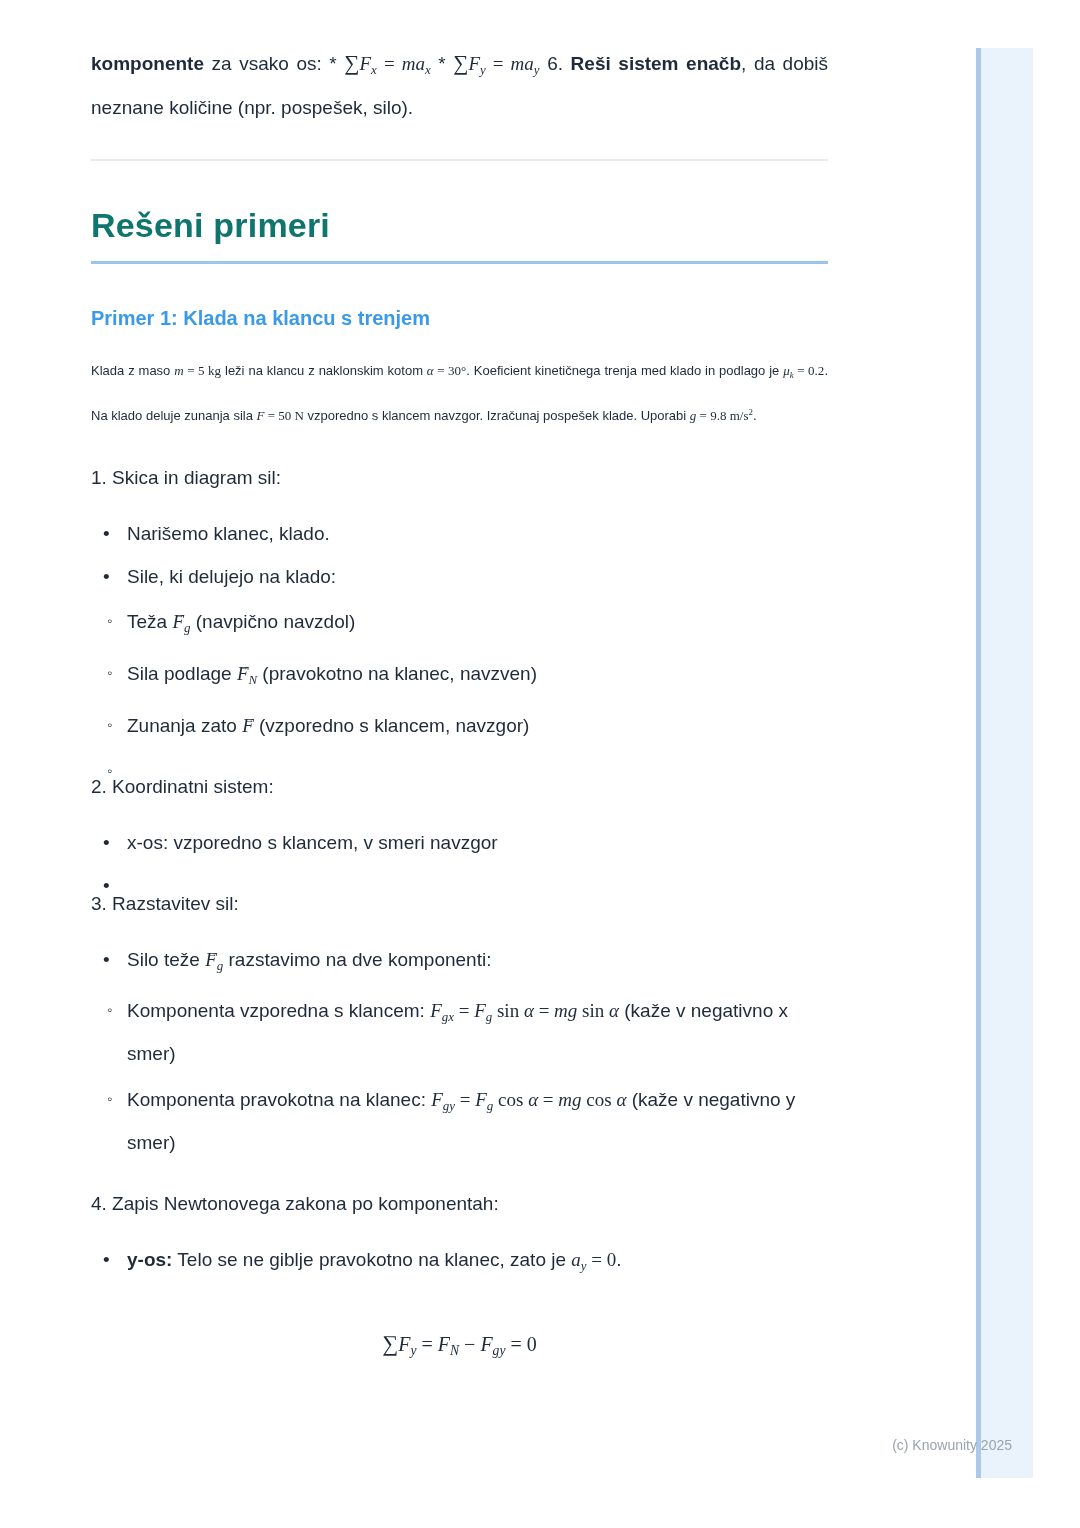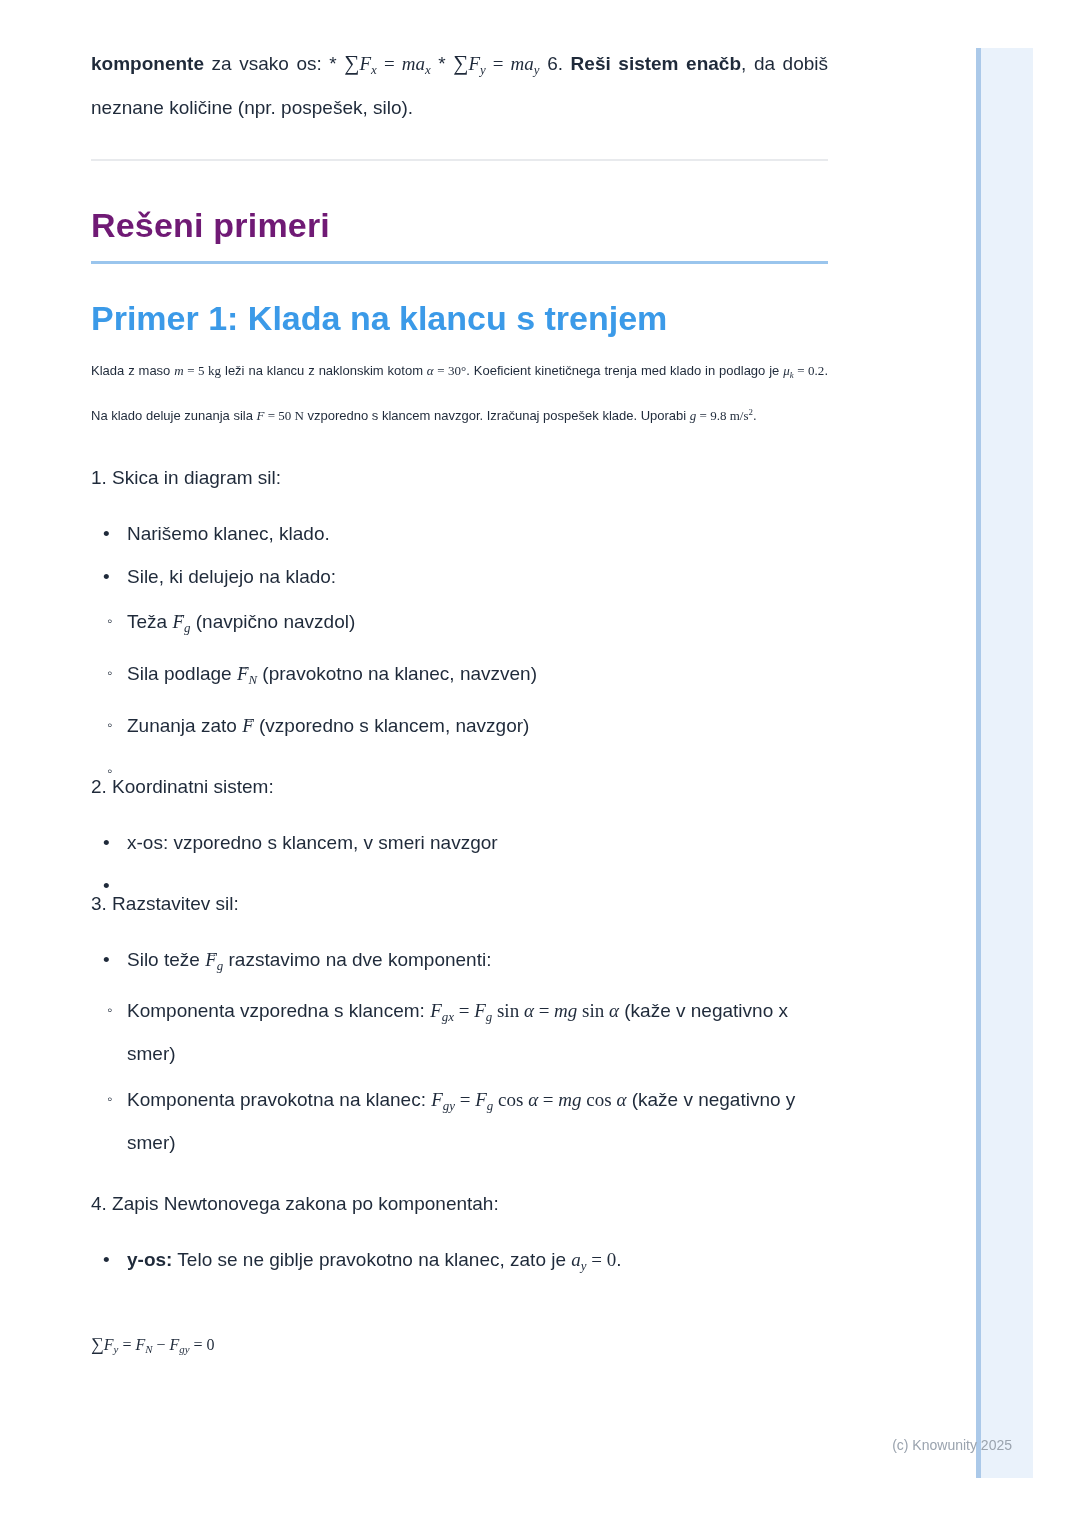--- a/index.html
+++ b/index.html
@@ -7,37 +7,37 @@
     width:1080px;height:1528px;position:relative;background:#ffffff;
     font-family:"Liberation Sans","DejaVu Sans",sans-serif;
     color:#1f2a3a;overflow:hidden;
   }
   .content{position:absolute;left:91px;top:0;width:737px;}
 
   .intro{margin:44px 0 0;font-size:19px;line-height:38px;text-align:justify;}
 
   .divider{height:2px;background:#e8eaed;margin-top:32px;}
 
-  h1.page-title{color:#701a75;font-size:34px;line-height:44px;font-weight:700;margin:42px 0 0;letter-spacing:.2px;}
+  h1.page-title{color:#0f766e;font-size:34px;line-height:44px;font-weight:700;margin:42px 0 0;letter-spacing:.2px;}
   .title-underline{height:3px;background:#9ac5ed;margin-top:14px;}
 
-  h2.example-heading{color:#3b9ae8;font-size:34px;line-height:36px;font-weight:700;margin:36px 0 0;}
+  h2.example-heading{color:#3b9ae8;font-size:20px;line-height:36px;font-weight:700;margin:36px 0 0;}
 
   .problem{margin:16px 0 0;font-size:13px;line-height:37.5px;text-align:justify;}
 
   .step-title{font-size:19px;font-weight:400;line-height:30px;margin:28px 0 0;}
 
   ul.blist{list-style:none;margin:22px 0 0;padding:0;}
   ul.blist li{position:relative;padding-left:36px;font-size:19px;line-height:37px;margin-bottom:6px;}
   ul.blist li .marker{position:absolute;left:12px;top:0;color:#1f2a3a;}
   ul.sublist{list-style:none;margin:8px 0 0;padding:0;}
   ul.sublist li{position:relative;padding-left:66px;font-size:19px;line-height:37px;margin-bottom:9px;}
   ul.sublist li .marker{position:absolute;left:46px;top:-1px;font-size:15px;}
 
-  .equation{margin:42px 0 0;text-align:left;font-size:16px;line-height:34px;}
+  .equation{margin:42px 0 0;text-align:center;font-size:20px;line-height:34px;}
 
   
   .seg-p{}
   .seg-b{font-weight:700;}
   .seg-m{font-family:"Liberation Serif","DejaVu Serif",serif;font-style:italic;}
   .seg-mu{font-family:"Liberation Serif","DejaVu Serif",serif;}
   .seg-sum{font-family:"Liberation Serif","DejaVu Serif",serif;font-size:1.12em;}
   .seg-sub{font-family:"Liberation Serif","DejaVu Serif",serif;font-style:italic;font-size:0.68em;vertical-align:-0.32em;}
   .seg-sup{font-family:"Liberation Serif","DejaVu Serif",serif;font-size:0.68em;vertical-align:0.55em;}
   .seg-vec{font-family:"Liberation Serif","DejaVu Serif",serif;font-style:italic;position:relative;display:inline-block;}

